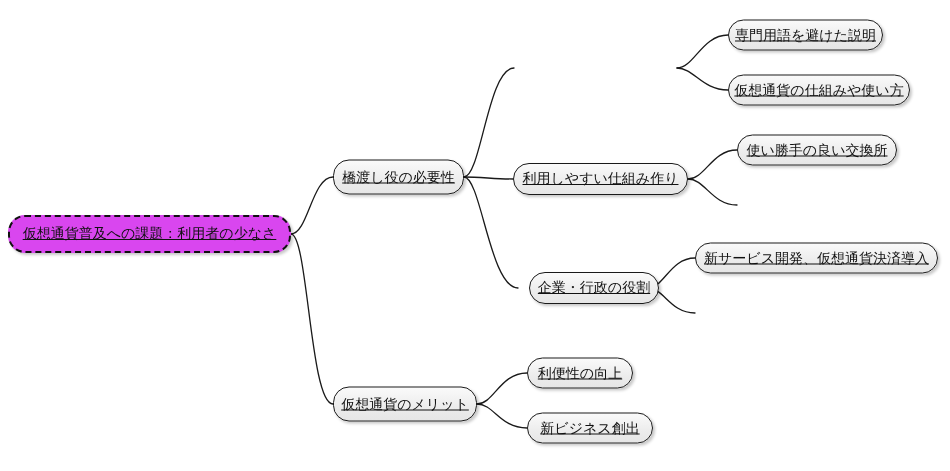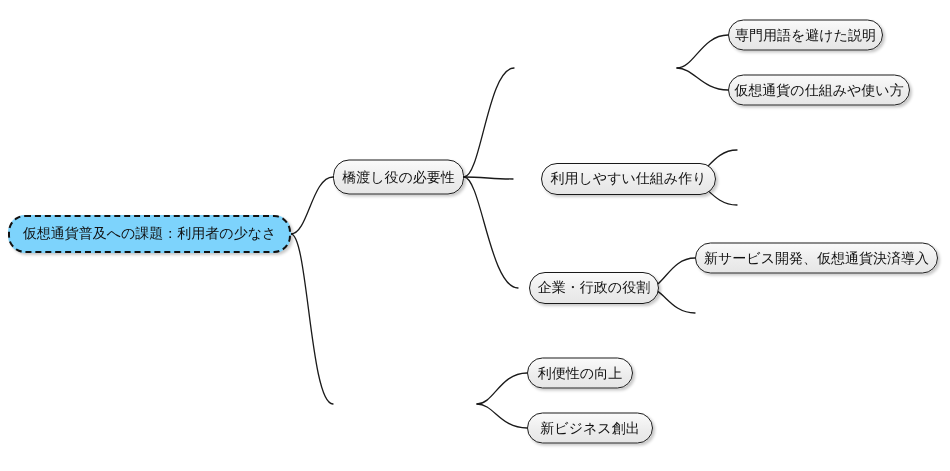--- a/index.html
+++ b/index.html
@@ -31,23 +31,24 @@
     white-space: nowrap;
     box-sizing: border-box;
     font-size: 14px;
     color: #111111;
     background: linear-gradient(180deg, #fafafa 0%, #ececec 60%, #e6e6e6 100%);
     border: 1.5px solid #1a1a1a;
     border-radius: 16px;
     box-shadow: 2px 2px 3px rgba(0,0,0,0.22);
     height: 32px;
     padding: 0 10px;
+    text-decoration: underline;
   }
   .node.root {
-    background: #7dd3fc;
+    background: #d946ef;
     border: 2px dashed #111111;
     height: 38px;
     border-radius: 17px;
     font-size: 14px;
   }
   .node.lvl2 { height: 35px; text-align: right; }
   .node.lvl3 { height: 32px; }
   .node.lvl4 { height: 31px; }
 </style>
 </head>
@@ -75,26 +76,28 @@
       <path d="M 648 288 C 664 288, 670 313, 695 313"></path>
 
       <path d="M 477 404 C 494 404, 500 373, 527 373"></path>
       <path d="M 477 404 C 494 404, 500 428, 527 428"></path>
     </g>
   </svg>
 
   <div class="node root" style="left:8px; top:234px; width:283px;">仮想通貨普及への課題：利用者の少なさ</div>
 
   <div class="node lvl2" style="left:333px; top:177px; width:131px;">橋渡し役の必要性</div>
+  <div class="node lvl2" style="left:333px; top:404px; width:144px;">仮想通貨のメリット</div>
 
-  <div class="node lvl3" style="left:541px; top:179px; width:175px;">利用しやすい仕組み作り</div>
+  <div class="node lvl3" style="left:513px; top:179px; width:175px;">利用しやすい仕組み作り</div>
   <div class="node lvl3" style="left:529px; top:288px; width:130px;">企業・行政の役割</div>
 
   <div class="node lvl4" style="left:728px; top:35px; width:155px;">専門用語を避けた説明</div>
   <div class="node lvl4" style="left:728px; top:90px; width:182px;">仮想通貨の仕組みや使い方</div>
 
+  <div class="node lvl4" style="left:737px; top:150px; width:160px;">使い勝手の良い交換所</div>
 
   <div class="node lvl4" style="left:695px; top:258px; width:243px;">新サービス開発、仮想通貨決済導入</div>
 
   <div class="node lvl4" style="left:527px; top:373px; width:106px;">利便性の向上</div>
   <div class="node lvl4" style="left:527px; top:428px; width:126px;text-align:right;">新ビジネス創出</div>
 
 </div>
 
 </body></html>

